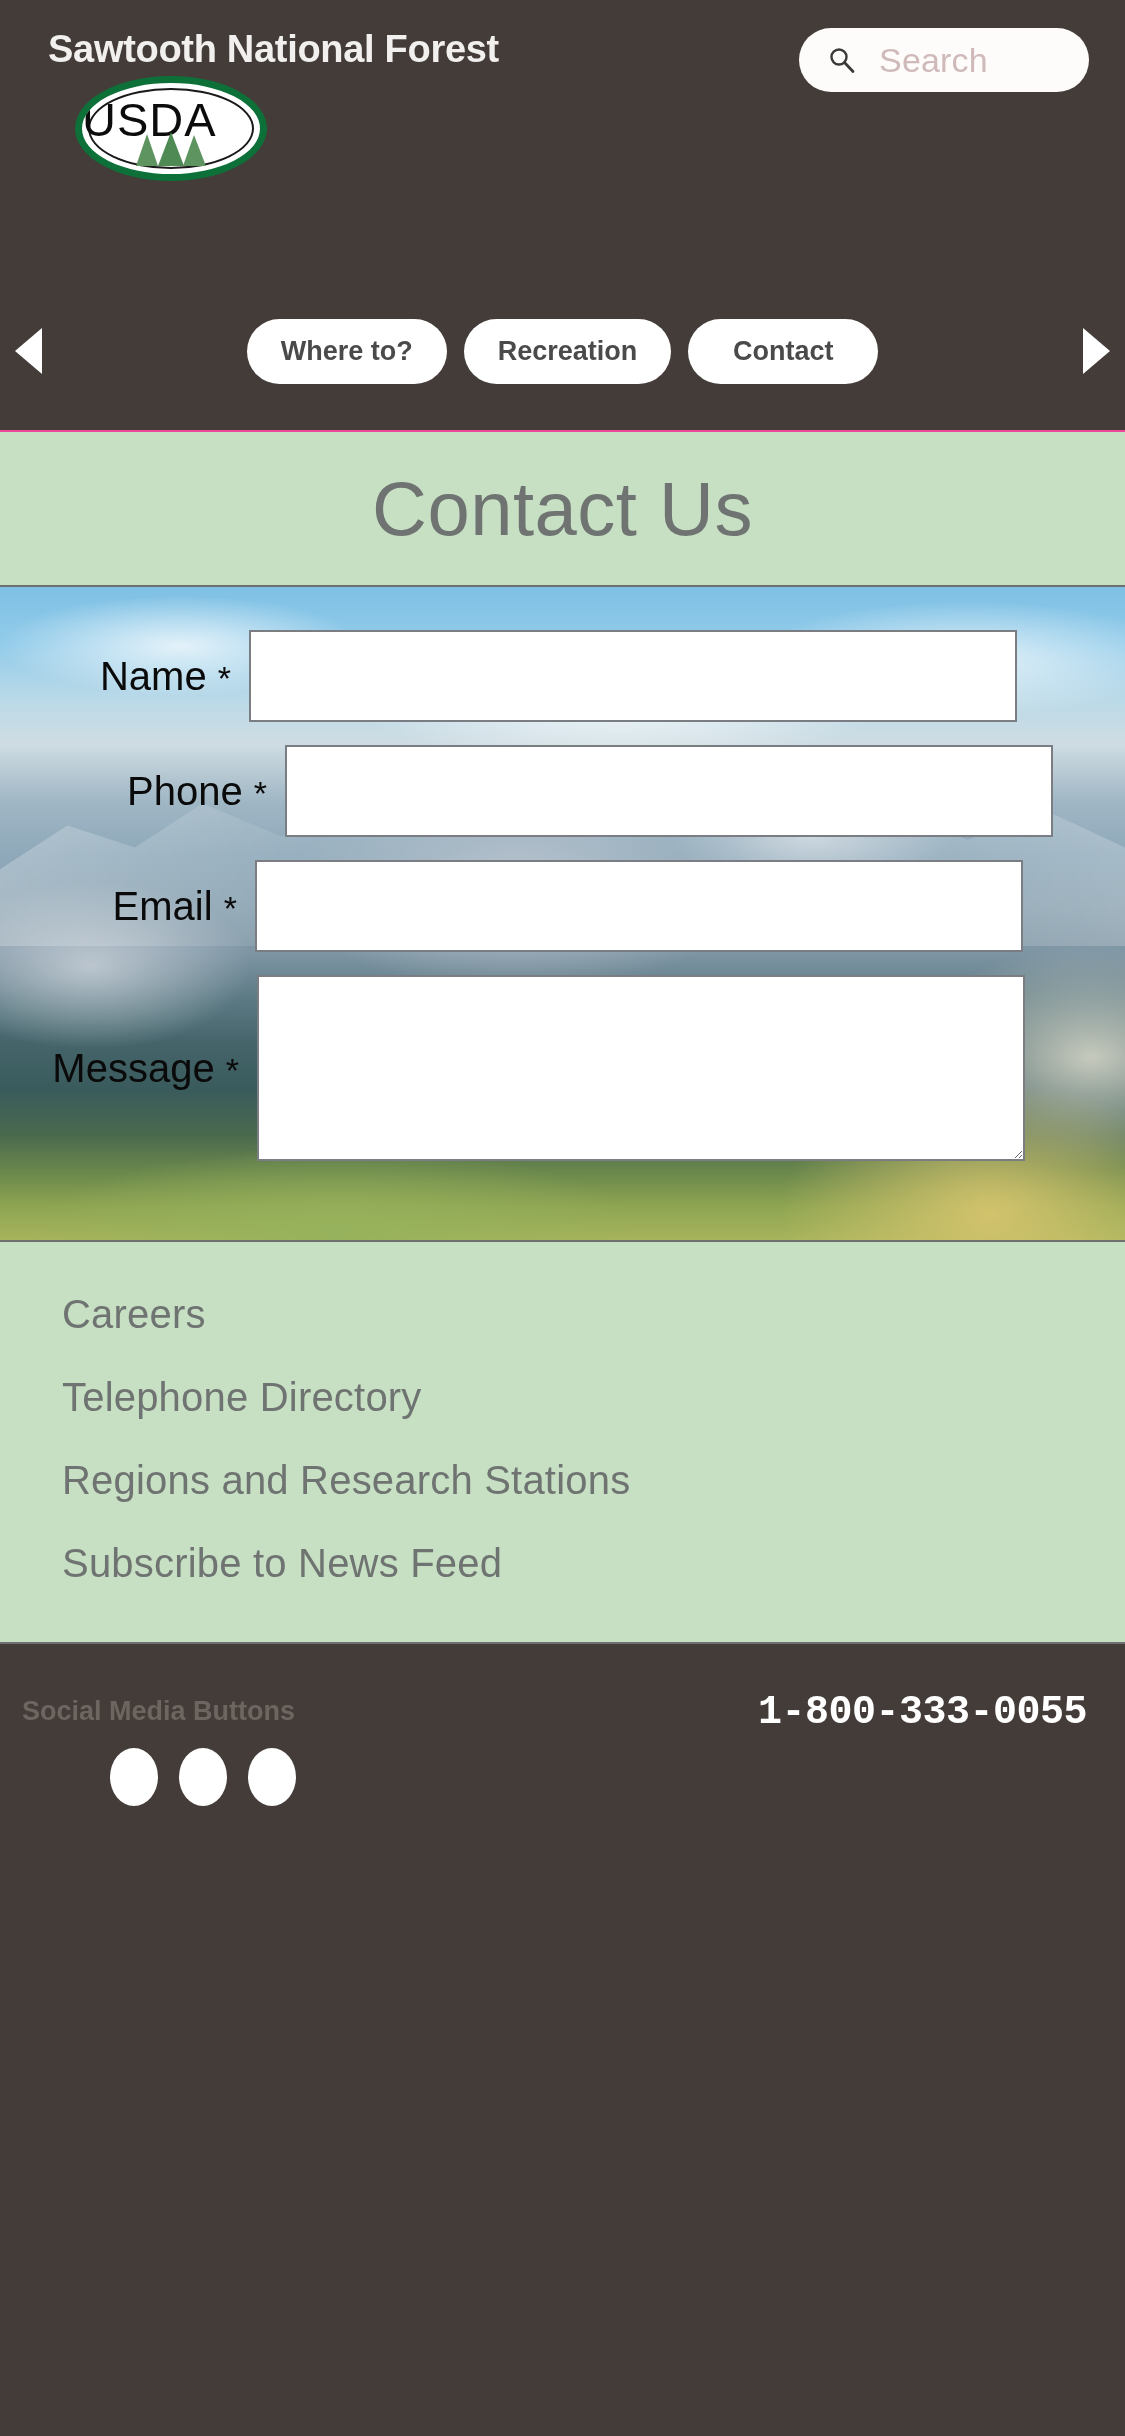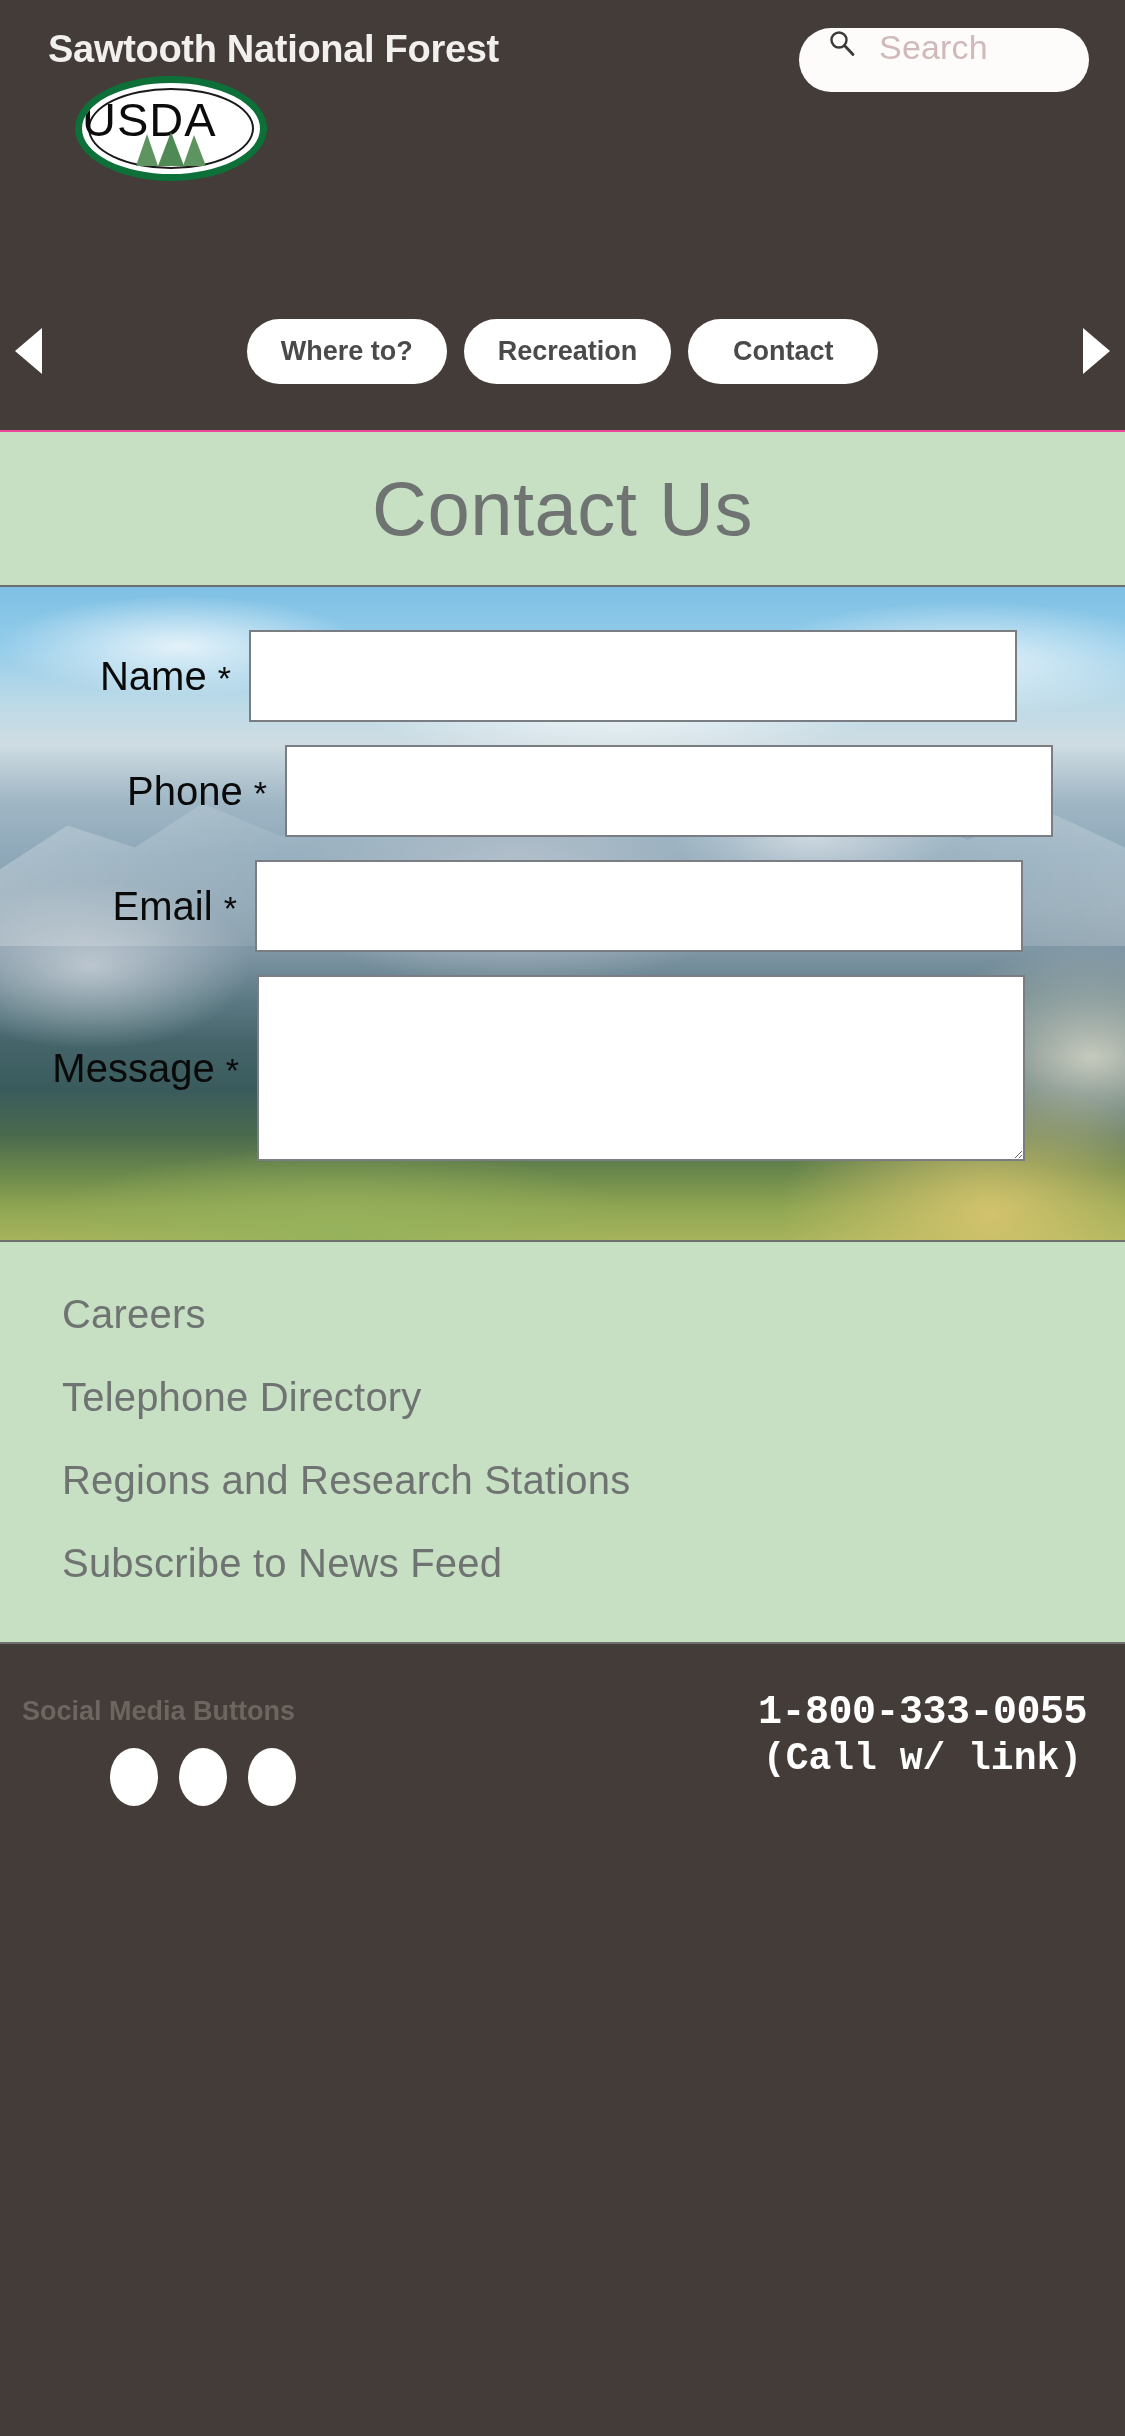--- a/index.html
+++ b/index.html
@@ -42,20 +42,21 @@
 
   .search-pill {
     position: absolute;
     right: 36px;
     top: 28px;
     width: 290px;
     height: 64px;
     background: #fdfcfb;
     border-radius: 34px;
     display: flex;
+    align-items: center;
     padding-left: 28px;
     gap: 22px;
   }
   .search-icon {
     width: 30px; height: 30px;
     display: block;
     flex: 0 0 auto;
   }
   .search-placeholder {
     font-size: 34px;
@@ -448,17 +449,16 @@
     <div class="social-label">Social Media Buttons</div>
 
     <div class="social-dots">
       <div class="dot"></div>
       <div class="dot"></div>
       <div class="dot"></div>
     </div>
 
     <div class="phone-block">
       <div class="phone-number">1-800-333-0055</div>
-      <div class="phone-note">(Call w/ link)</div>
     </div>
   </div>
 
 </div>
 
 </body></html>

